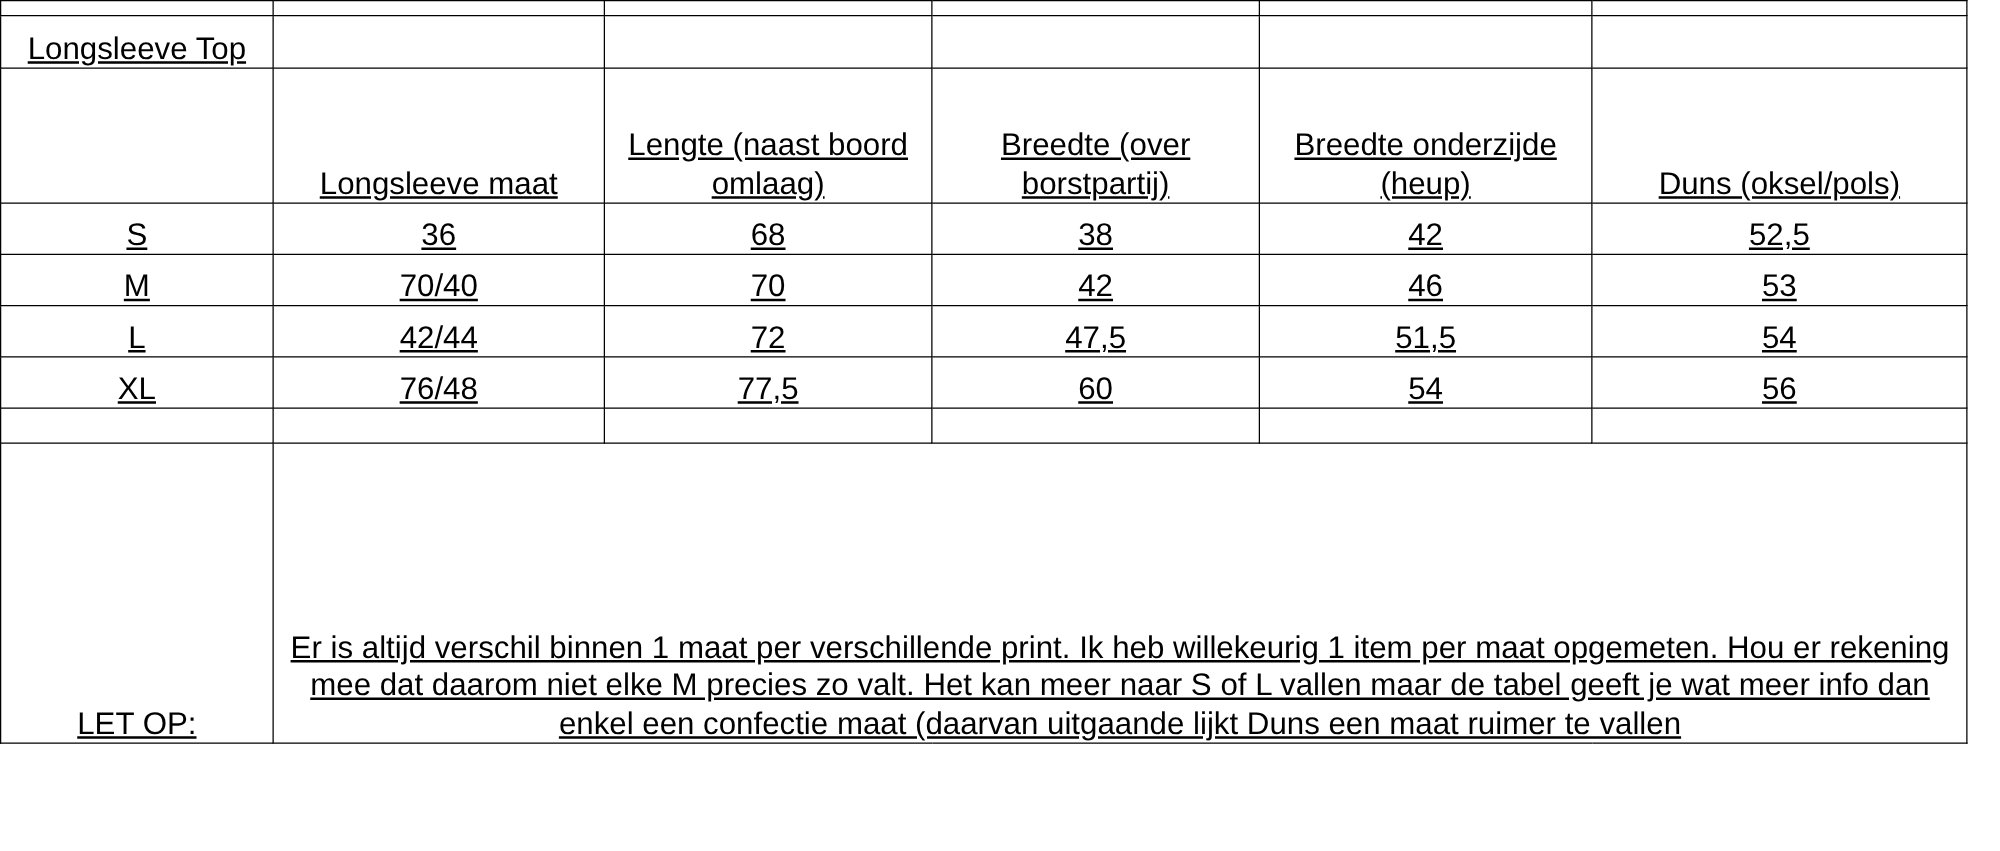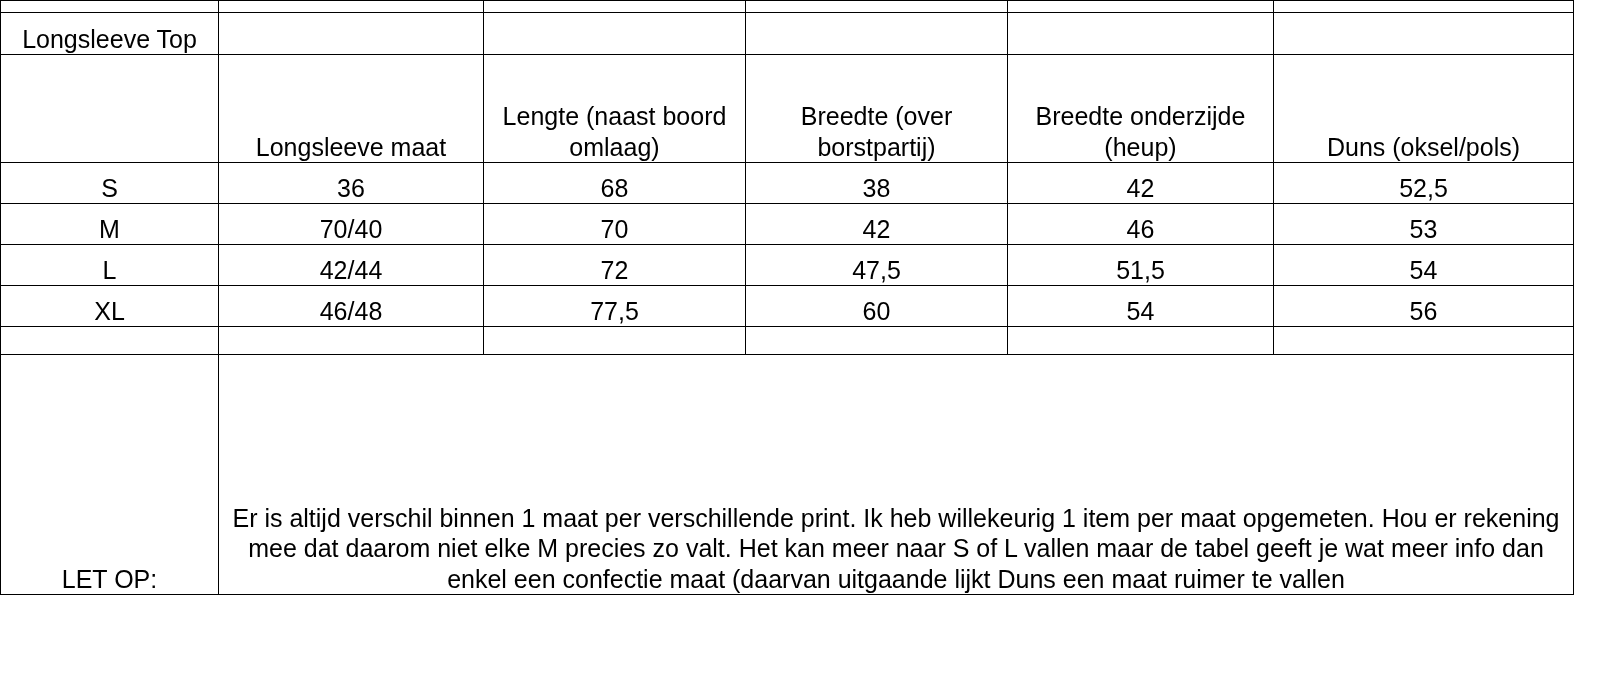--- a/index.html
+++ b/index.html
@@ -12,20 +12,21 @@
     height: 681px;
     font-family: "Liberation Sans", sans-serif;
     color: #000000;
     overflow: hidden;
   }
   .sheet {
     position: relative;
     width: 1600px;
     height: 631px;
     box-sizing: border-box;
+    text-decoration: underline;
   }
   table.size-table {
     border-collapse: collapse;
     table-layout: fixed;
     width: 1573px;
     margin: 0;
   }
   table.size-table td {
     border: 1px solid #000000;
     padding: 0;
@@ -135,21 +136,21 @@
       <tr class="r-data">
         <td class="data-cell">L</td>
         <td class="data-cell">42/44</td>
         <td class="data-cell">72</td>
         <td class="data-cell">47,5</td>
         <td class="data-cell">51,5</td>
         <td class="data-cell">54</td>
       </tr>
       <tr class="r-data">
         <td class="data-cell">XL</td>
-        <td class="data-cell">46/48</td>
+        <td class="data-cell">76/48</td>
         <td class="data-cell">77,5</td>
         <td class="data-cell">60</td>
         <td class="data-cell">54</td>
         <td class="data-cell">56</td>
       </tr>
 
       <tr class="r-gap">
         <td></td>
         <td></td>
         <td></td>

